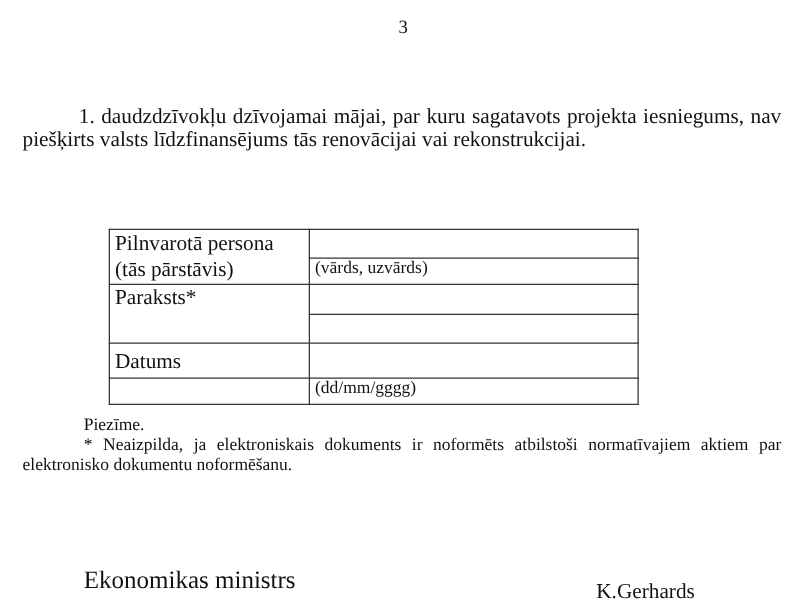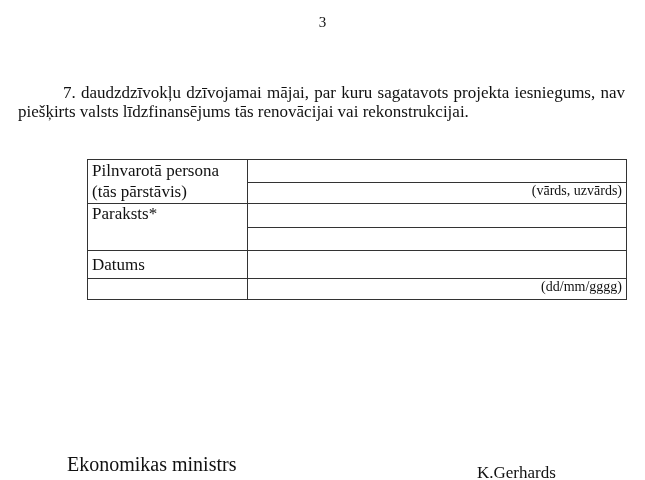--- a/index.html
+++ b/index.html
@@ -2,35 +2,35 @@
 <html><head>
 <meta charset="utf-8">
 <style>
   html, body { margin:0; padding:0; background:#ffffff; }
   body { width:645px; height:480px; position:relative; overflow:hidden;
          font-family:"Liberation Serif", serif; color:#111; }
   .abs { position:absolute; }
   .pagenum { top:14px; left:0; width:645px; text-align:center; font-size:15px; }
   .para { left:18px; width:607px; top:83px; font-size:17px; line-height:19px; text-align:justify; }
   .para .indent { display:inline-block; width:45px; }
-  table.form { position:absolute; left:87px; top:159px; width:540px; border-collapse:collapse; font-size:17px; }
+  table.form { position:absolute; left:87px; top:183px; width:424px; border-collapse:collapse; font-size:17px; }
   table.form td { border:1.5px solid #333; padding:0 4px; vertical-align:top; }
   td.lbl { width:151px; }
-  td.hint { text-align:right; font-size:14px; vertical-align:middle; }
+  td.hint { text-align:left; font-size:14px; vertical-align:middle; }
   .note { left:18px; width:607px; top:333px; font-size:14px; line-height:16px; text-align:justify; }
   .note .indent { display:inline-block; width:49px; }
   .sig-left { left:67px; top:453px; font-size:20px; }
   .sig-right { left:477px; top:463px; font-size:17px; }
 </style>
 </head>
 <body>
 
 <div class="abs pagenum">3</div>
 
-<div class="abs para"><span class="indent"></span><span>7. daudzdzīvokļu dzīvojamai mājai, par kuru sagatavots projekta iesniegums, nav piešķirts valsts līdzfinansējums tās renovācijai vai rekonstrukcijai.</span></div>
+<div class="abs para"><span class="indent"></span><span>1. daudzdzīvokļu dzīvojamai mājai, par kuru sagatavots projekta iesniegums, nav piešķirts valsts līdzfinansējums tās renovācijai vai rekonstrukcijai.</span></div>
 
 <table class="form">
   <tbody>
       <tr style="height:23px">
     <td class="lbl" rowspan="2" style="line-height:21px">Pilnvarotā persona (tās pārstāvis)</td>
     <td></td>
   </tr>
   <tr style="height:21px">
     <td class="hint">(vārds, uzvārds)</td>
   </tr>
@@ -46,16 +46,18 @@
     <td></td>
   </tr>
   <tr style="height:21px">
     <td class="lbl"></td>
     <td class="hint">(dd/mm/gggg)</td>
   </tr>
 </tbody>
   </table>
 
 <div class="abs note">
+  <div><span class="indent"></span><span>Piezīme.</span></div>
+  <div><span class="indent"></span><span>* Neaizpilda, ja elektroniskais dokuments ir noformēts atbilstoši normatīvajiem aktiem par elektronisko dokumentu noformēšanu.</span></div>
 </div>
 
 <div class="abs sig-left">Ekonomikas ministrs</div>
 <div class="abs sig-right">K.Gerhards</div>
 
 </body></html>

